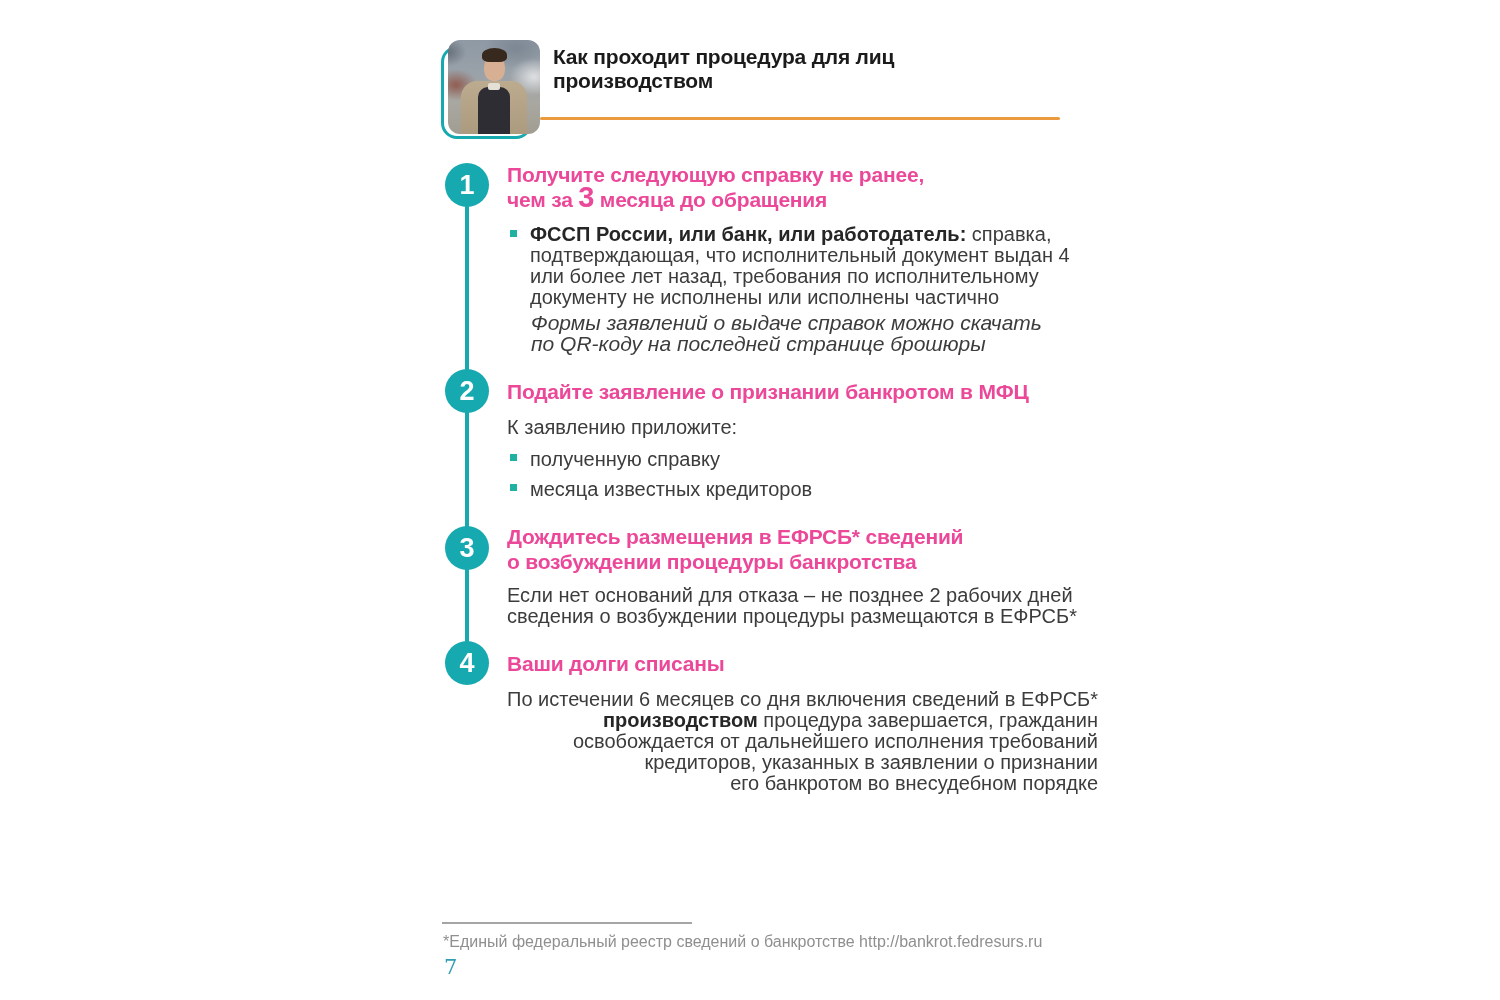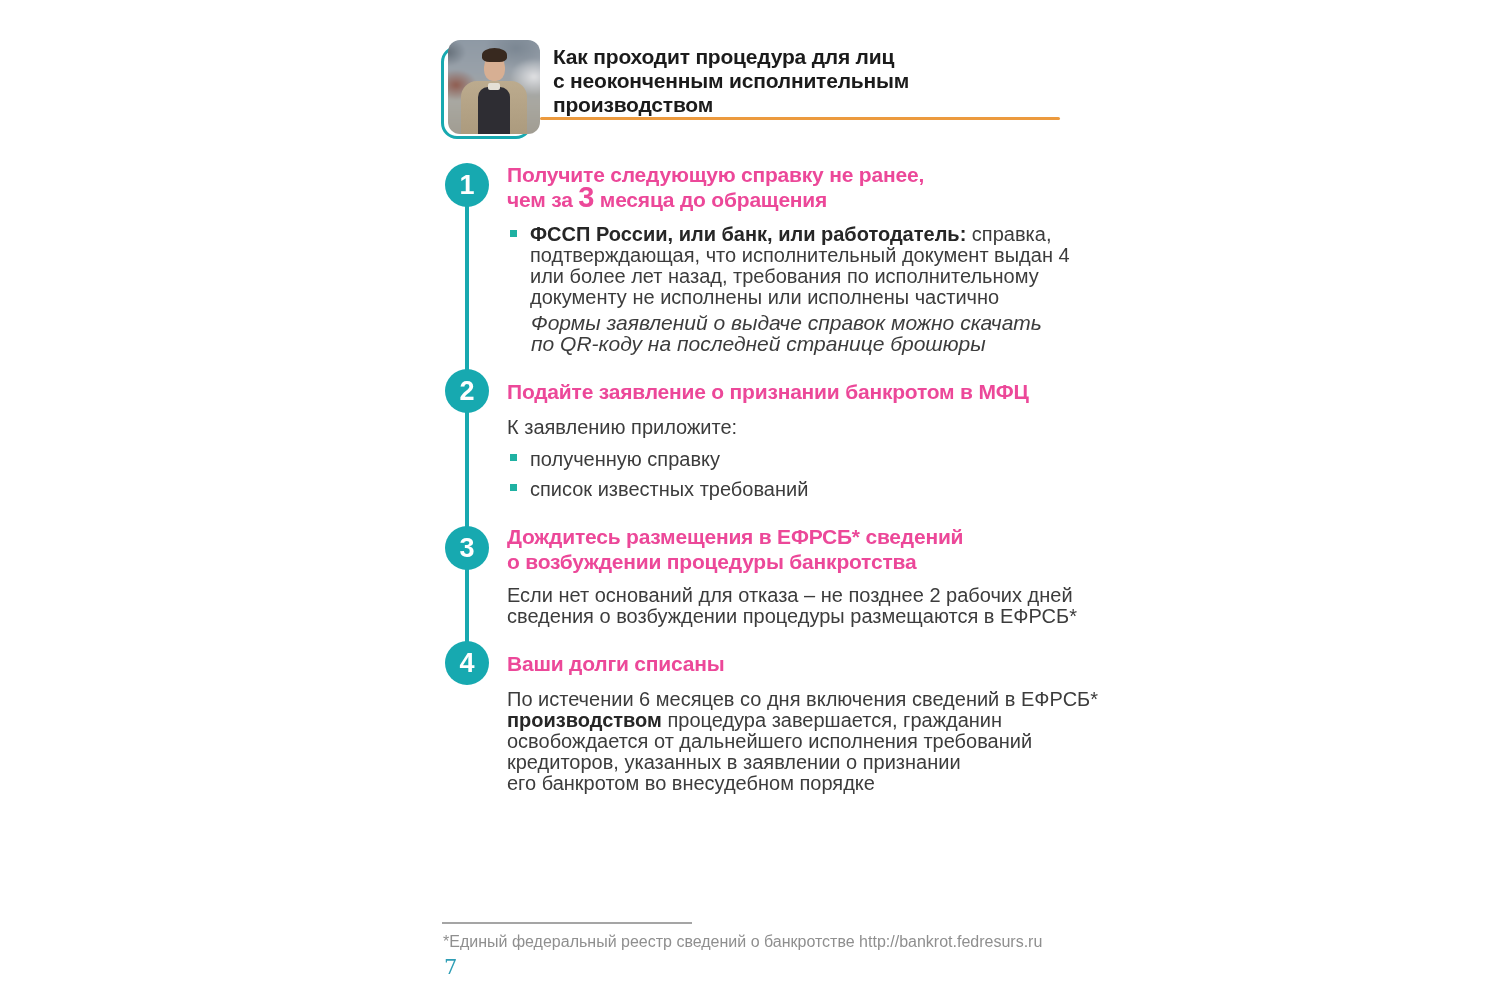--- a/index.html
+++ b/index.html
@@ -74,21 +74,20 @@
   <div class="abs photo">
     <div class="ph-bg"></div>
     <div class="ph-jacket"></div>
     <div class="ph-sweater"></div>
     <div class="ph-collar"></div>
     <div class="ph-face"></div>
     <div class="ph-hair"></div>
   </div>
   <div class="abs page-title">
     <div>Как проходит процедура для лиц</div>
-    <div>с неоконченным исполнительным</div>
     <div>производством</div>
   </div>
   <div class="abs title-underline"></div>
 
   <div class="abs timeline"></div>
 
   <div class="abs badge" style="left:445px; top:163px;">1</div>
   <div class="abs badge" style="left:445px; top:369px;">2</div>
   <div class="abs badge" style="left:445px; top:526px;">3</div>
   <div class="abs badge" style="left:445px; top:641px;">4</div>
@@ -107,33 +106,33 @@
   <div class="abs note-text" style="left:531px; top:312px;">
     <div>Формы заявлений о выдаче справок можно скачать</div>
     <div>по QR-коду на последней странице брошюры</div>
   </div>
 
   <div class="abs step-title" style="left:507px; top:379px;">Подайте заявление о признании банкротом в МФЦ</div>
   <div class="abs body-text" style="left:507px; top:417px;">К заявлению приложите:</div>
   <div class="abs bullet-sq" style="left:510px; top:454px;"></div>
   <div class="abs body-text" style="left:530px; top:449px;">полученную справку</div>
   <div class="abs bullet-sq" style="left:510px; top:484px;"></div>
-  <div class="abs body-text" style="left:530px; top:479px;">список известных требований</div>
+  <div class="abs body-text" style="left:530px; top:479px;">месяца известных кредиторов</div>
 
   <div class="abs step-title" style="left:507px; top:524px;">
     <div>Дождитесь размещения в ЕФРСБ* сведений</div>
     <div>о возбуждении процедуры банкротства</div>
   </div>
   <div class="abs body-text" style="left:507px; top:585px;">
     <div>Если нет оснований для отказа –  не позднее 2 рабочих дней</div>
     <div>сведения о возбуждении процедуры размещаются в ЕФРСБ*</div>
   </div>
 
   <div class="abs step-title" style="left:507px; top:651px;">Ваши долги списаны</div>
-  <div class="abs body-text" style="left:507px; top:689px;">
+  <div class="abs body-text" style="left:507px; top:689px;text-align:right;">
     <div>По истечении 6 месяцев со дня включения сведений в ЕФРСБ*</div>
     <div><b>производством</b><span> процедура завершается, гражданин</span></div>
     <div>освобождается от дальнейшего исполнения требований</div>
     <div>кредиторов, указанных в заявлении о признании</div>
     <div>его банкротом во внесудебном порядке</div>
   </div>
 
   <div class="abs footer-line"></div>
   <div class="abs footnote">*Единый федеральный реестр сведений о банкротстве http://bankrot.fedresurs.ru</div>
   <div class="abs page-num">7</div>

